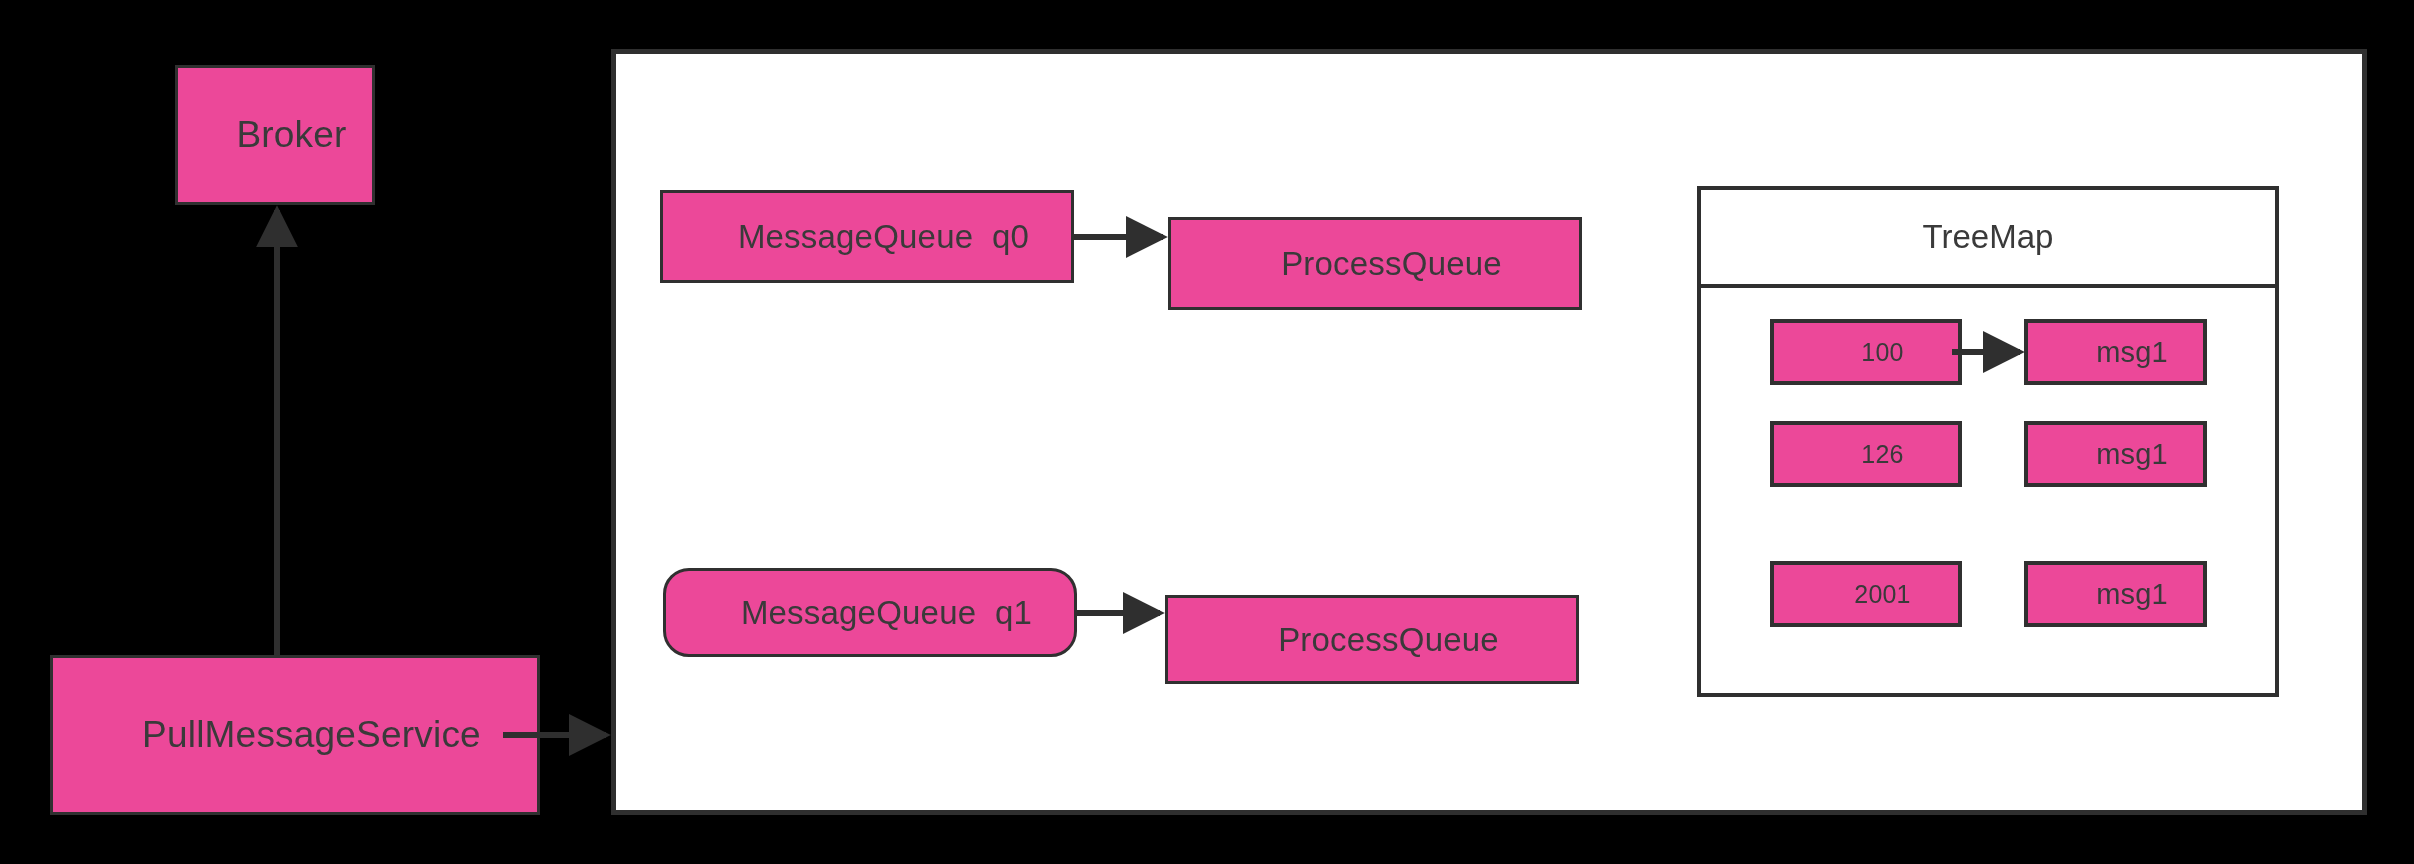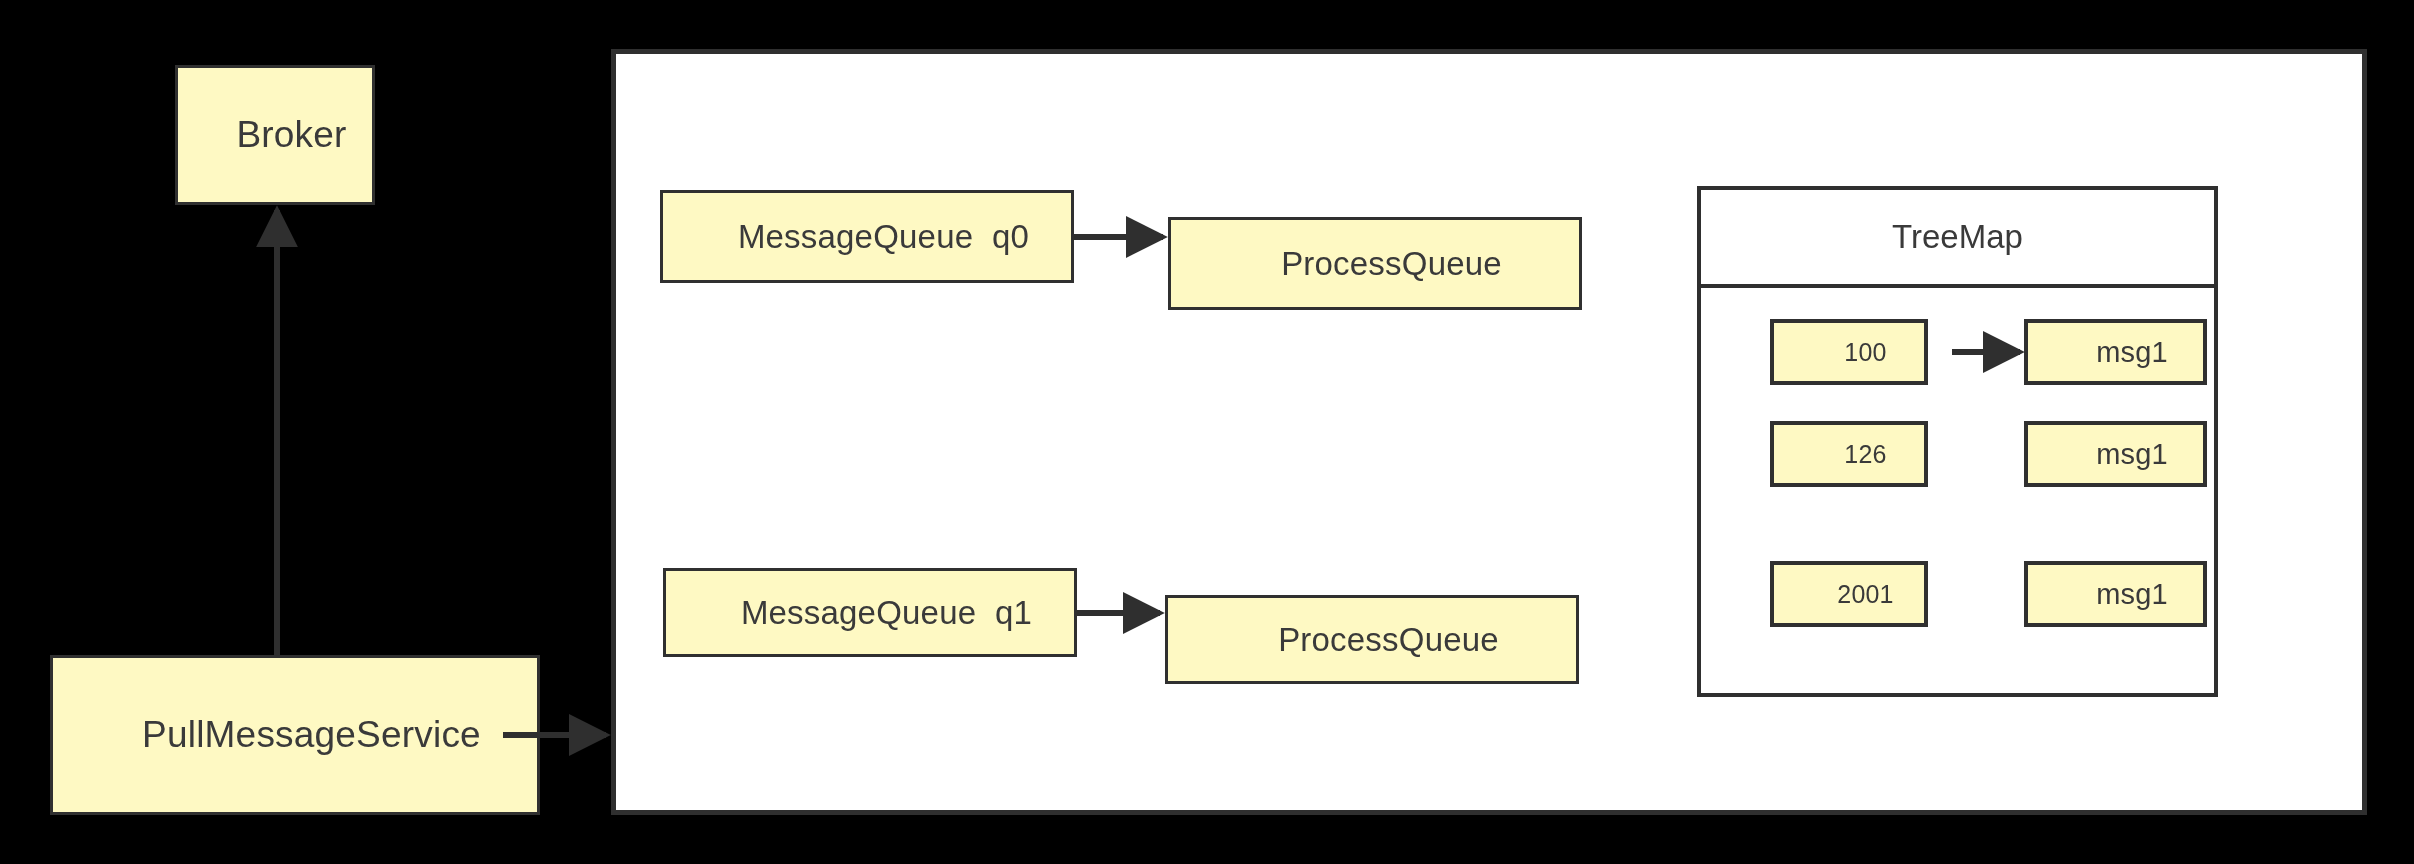--- a/index.html
+++ b/index.html
@@ -13,21 +13,21 @@
     height: 864px;
     background: #000000;
     font-family: "Liberation Sans", sans-serif;
     overflow: hidden;
   }
 
   
   .node {
     position: absolute;
     box-sizing: border-box;
-    background: #fef9c3;
+    background: #ec4899;
     border: 3px solid #303030;
     display: flex;
     align-items: center;
     justify-content: center;
     color: #3a3a3a;
     letter-spacing: 0.2px;
     white-space: pre;
     padding-left: 33px;
   }
 
@@ -67,50 +67,50 @@
     text-align: right;
   }
   .pq-node {
     width: 414px;
     height: 93px;
     font-size: 33px;
     margin-top: 27px;
   }
   #mq-q0-node  { left: 660px;  top: 190px; }
   #pq-q0-node  { left: 1168px; top: 190px; }
-  #mq-q1-node  { left: 663px;  top: 568px; width: 414px; height: 89px; }
+  #mq-q1-node  { left: 663px;  top: 568px; width: 414px; height: 89px; border-radius: 26px; }
   #pq-q1-node  { left: 1165px; top: 568px; width: 414px; height: 89px; }
 
   
   #treemap-panel {
     position: absolute;
     left: 1697px;
     top: 186px;
-    width: 521px;
+    width: 582px;
     height: 511px;
     box-sizing: border-box;
     background: #ffffff;
     border: 4px solid #2f2f2f;
   }
   #treemap-header {
     position: absolute;
     left: 0;
     top: 0;
     width: 100%;
     height: 98px;
     box-sizing: border-box;
     border-bottom: 4px solid #2f2f2f;
     display: flex;
     align-items: center;
     justify-content: center;
     font-size: 33px;
     color: #3a3a3a;
   }
   .tm-key {
-    width: 158px;
+    width: 192px;
     height: 66px;
     font-size: 25px;
     border-width: 4px;
   }
   .tm-val {
     width: 183px;
     height: 66px;
     font-size: 29px;
     border-width: 4px;
   }

